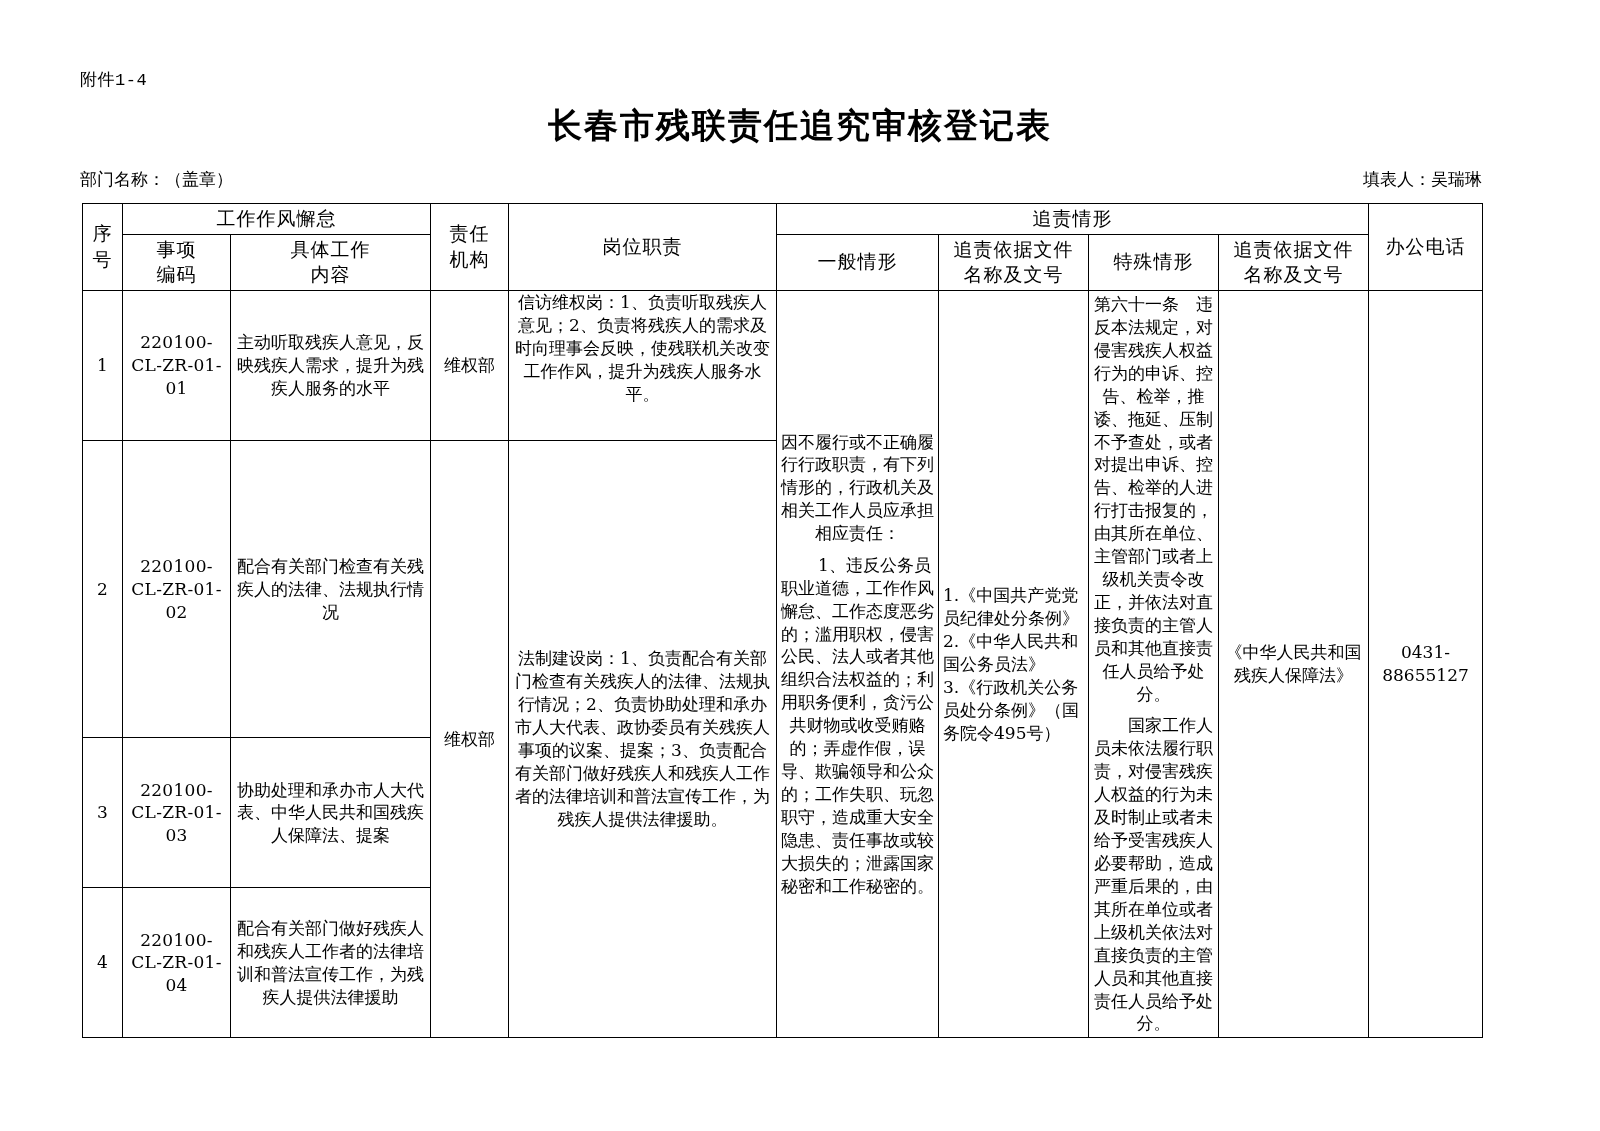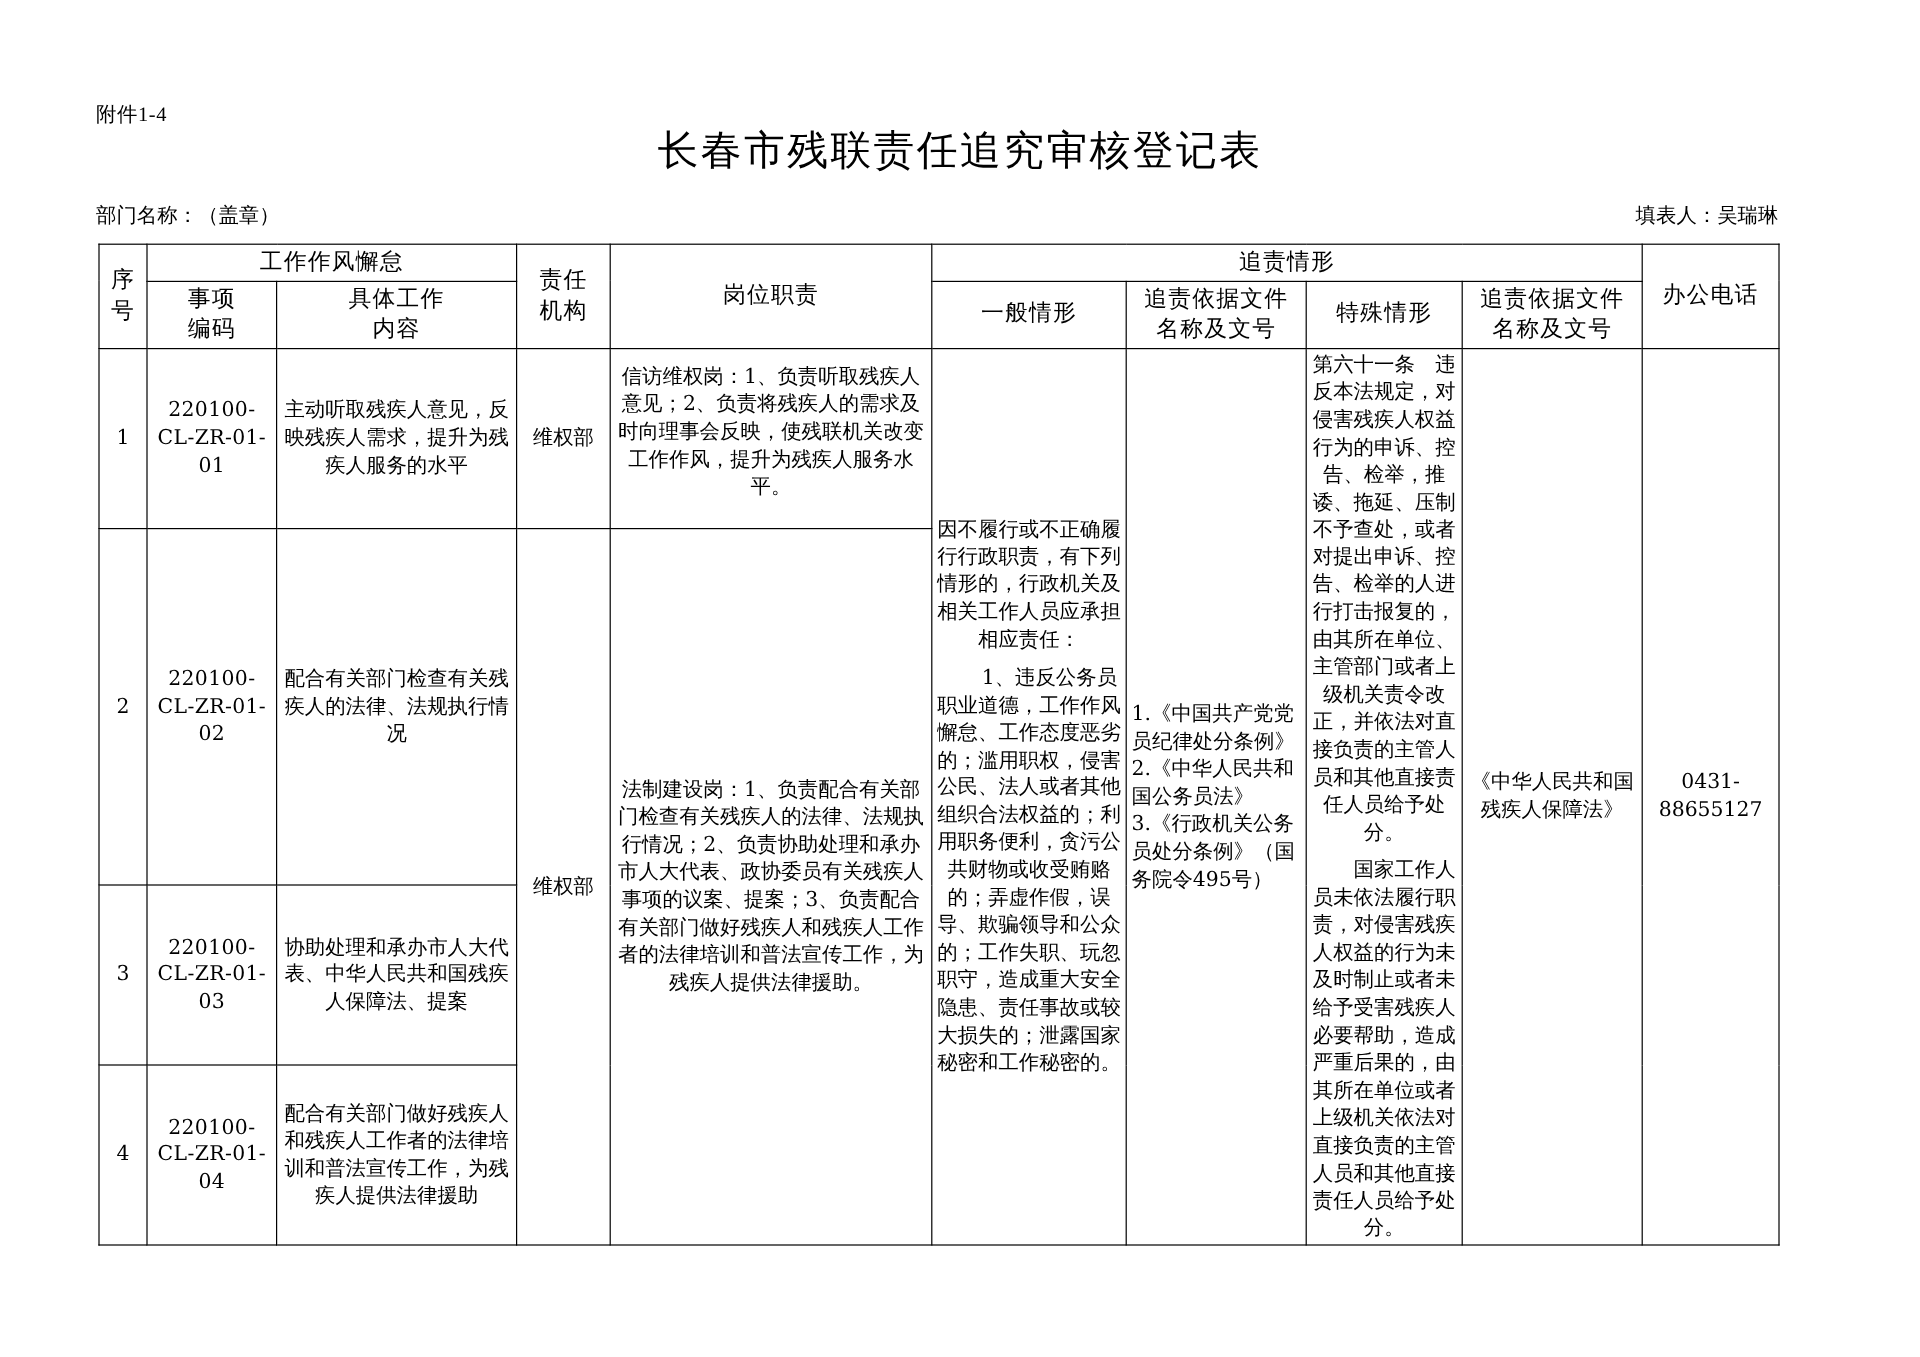--- a/index.html
+++ b/index.html
@@ -17,33 +17,33 @@
     height: 1131px;
     margin: 0 auto;
     background: #ffffff;
     box-sizing: border-box;
   }
 
   
   .attachment-no {
     position: absolute;
     left: 80px;
-    top: 84px;
-    font-size: 17px;
-    font-family: Liberation Serif, serif;
+    top: 68px;
+    font-size: 17px;
+    font-family: Liberation Mono, monospace;
     letter-spacing: 0.5px;
   }
   .doc-title {
     position: absolute;
     left: 0;
     right: 0;
     top: 103px;
     text-align: center;
     font-size: 34px;
-    font-weight: normal;
+    font-weight: bold;
     letter-spacing: 2px;
     font-family: "DejaVu Serif", "Liberation Serif", serif;
   }
   .subline {
     position: absolute;
     top: 168px;
     font-size: 17px;
     font-family: "DejaVu Serif", "Liberation Serif", serif;
   }
   .subline.left { left: 80px; }
@@ -209,21 +209,21 @@
         </tr>
       </thead>
 
       <tbody>
 
         <tr style="height:150px;">
           <td class="seq-cell">1</td>
           <td class="code-cell">220100-CL-ZR-01-01</td>
           <td class="text-left">主动听取残疾人意见，反映残疾人需求，提升为残疾人服务的水平</td>
           <td class="body-cell">维权部</td>
-          <td class="text-left" style="vertical-align:top;padding-top:12px;">信访维权岗：1、负责听取残疾人意见；2、负责将残疾人的需求及时向理事会反映，使残联机关改变工作作风，提升为残疾人服务水平。</td>
+          <td class="text-left" style="vertical-align:top;padding-top:0;">信访维权岗：1、负责听取残疾人意见；2、负责将残疾人的需求及时向理事会反映，使残联机关改变工作作风，提升为残疾人服务水平。</td>
 
           <td class="dense" rowspan="4">
             <p class="para">因不履行或不正确履行行政职责，有下列情形的，行政机关及相关工作人员应承担相应责任：</p>
             <p class="para indent">1、违反公务员职业道德，工作作风懈怠、工作态度恶劣的；滥用职权，侵害公民、法人或者其他组织合法权益的；利用职务便利，贪污公共财物或收受贿赂的；弄虚作假，误导、欺骗领导和公众的；工作失职、玩忽职守，造成重大安全隐患、责任事故或较大损失的；泄露国家秘密和工作秘密的。</p>
           </td>
 
           <td class="dense-ctr" rowspan="4">
             <div class="numline">1.《中国共产党党员纪律处分条例》</div>
             <div class="numline">2.《中华人民共和国公务员法》</div>
             <div class="numline">3.《行政机关公务员处分条例》（国务院令495号）</div>

